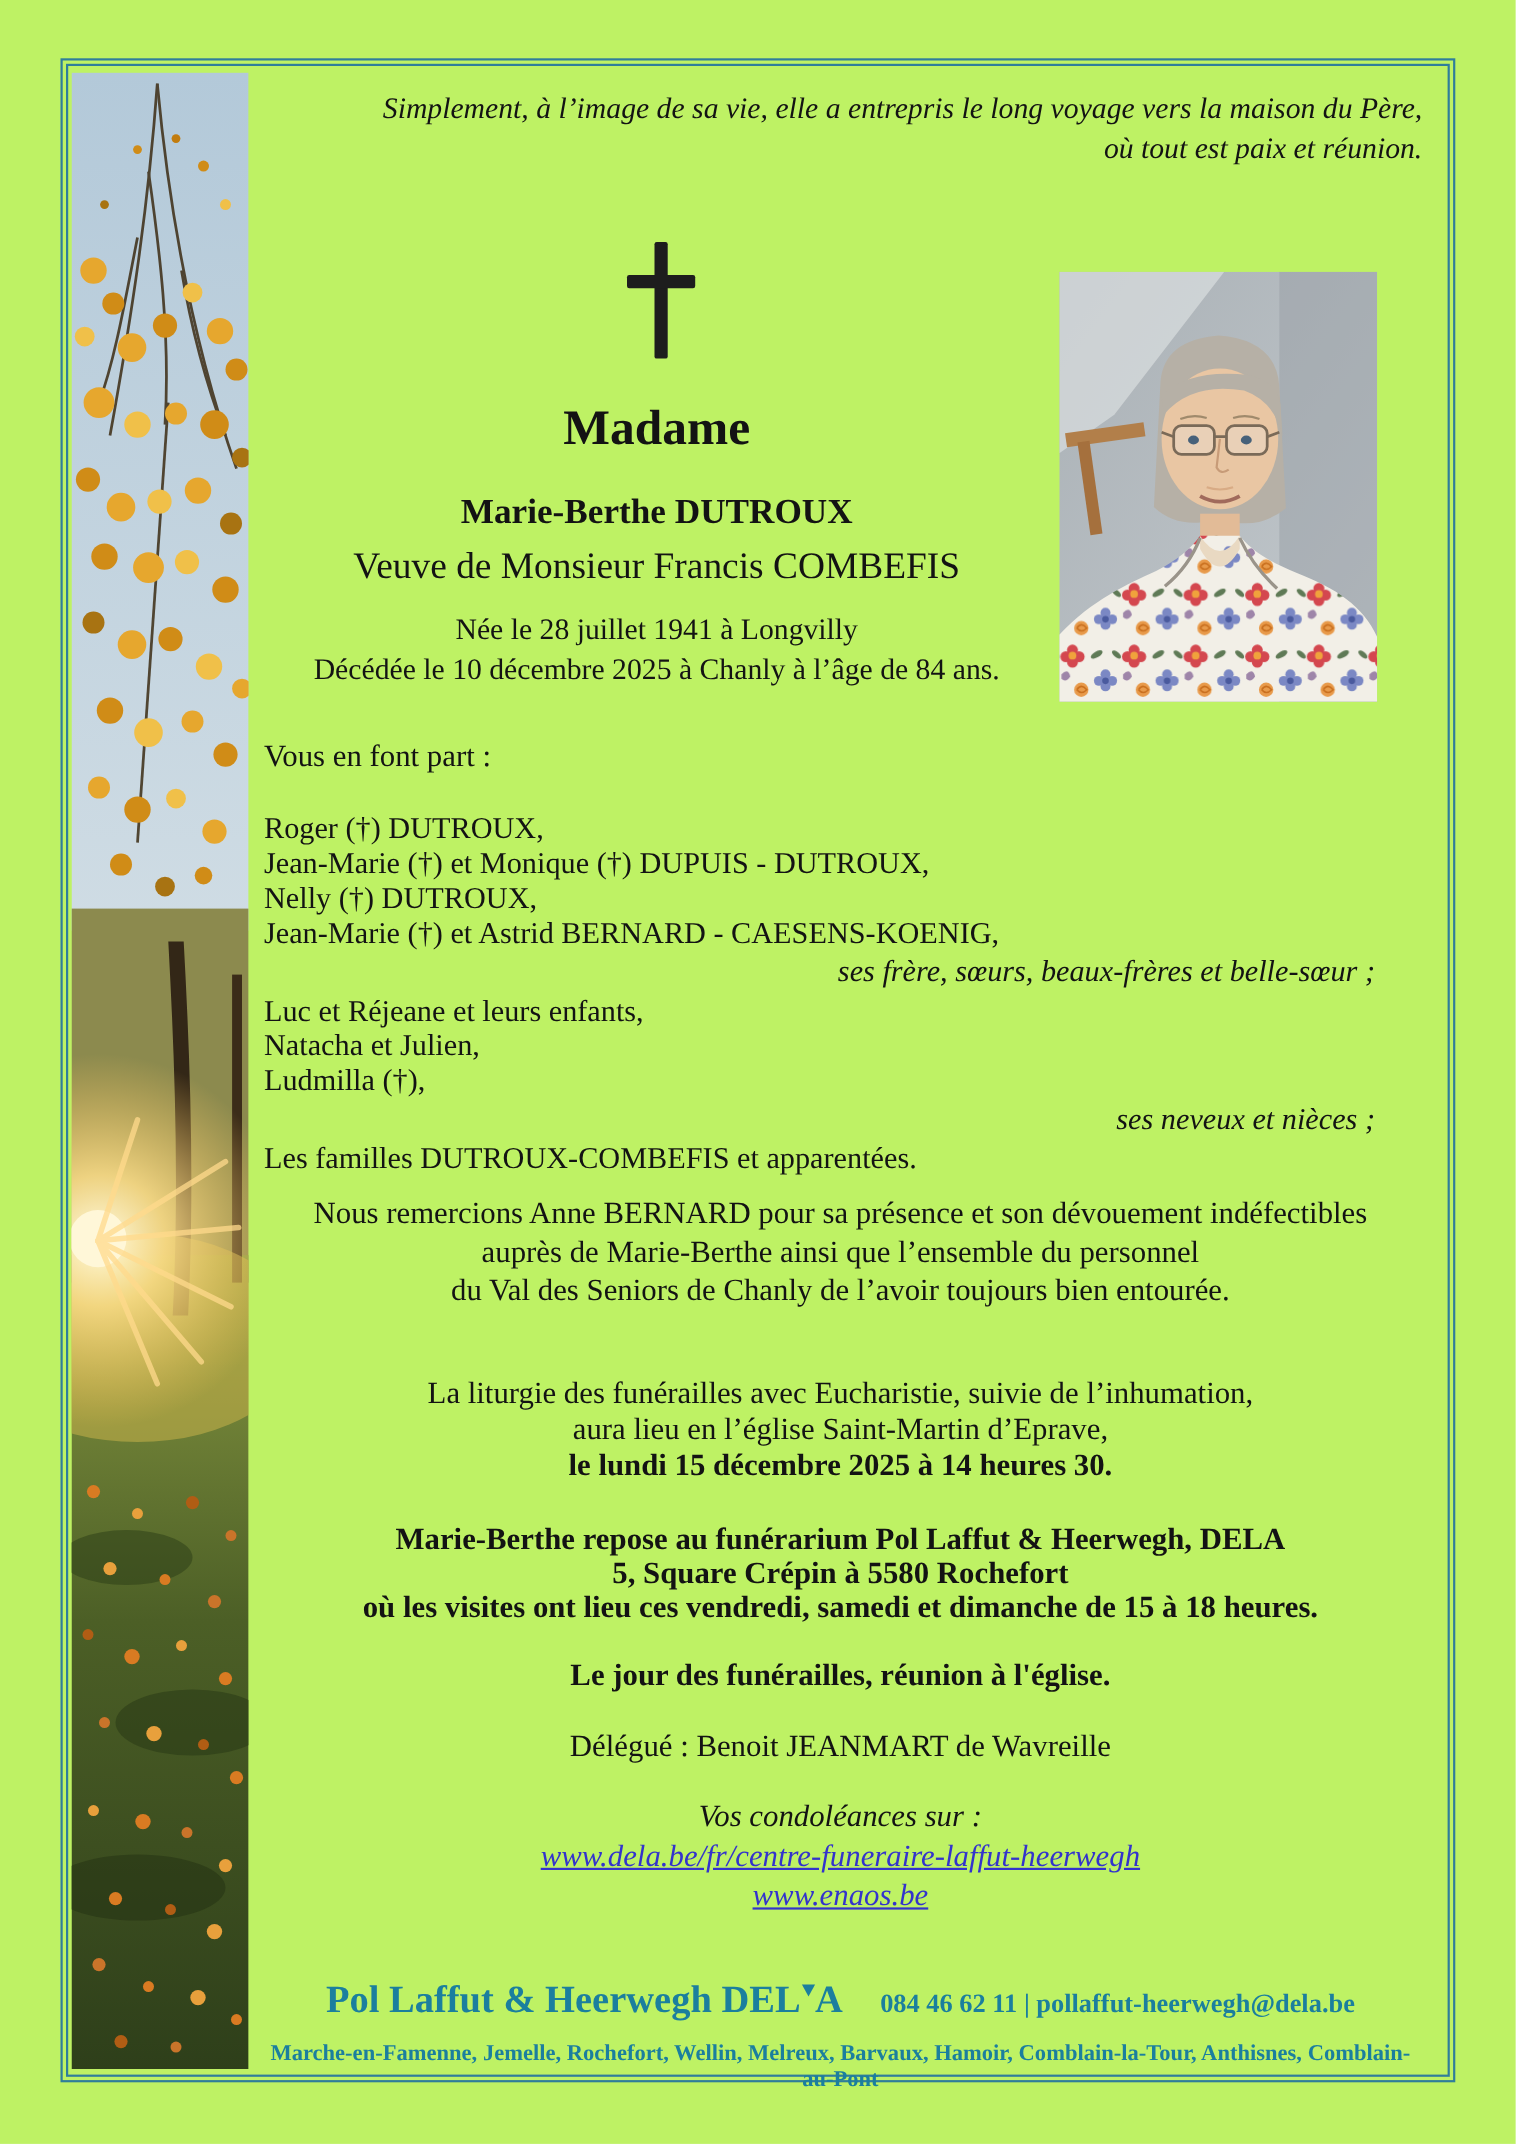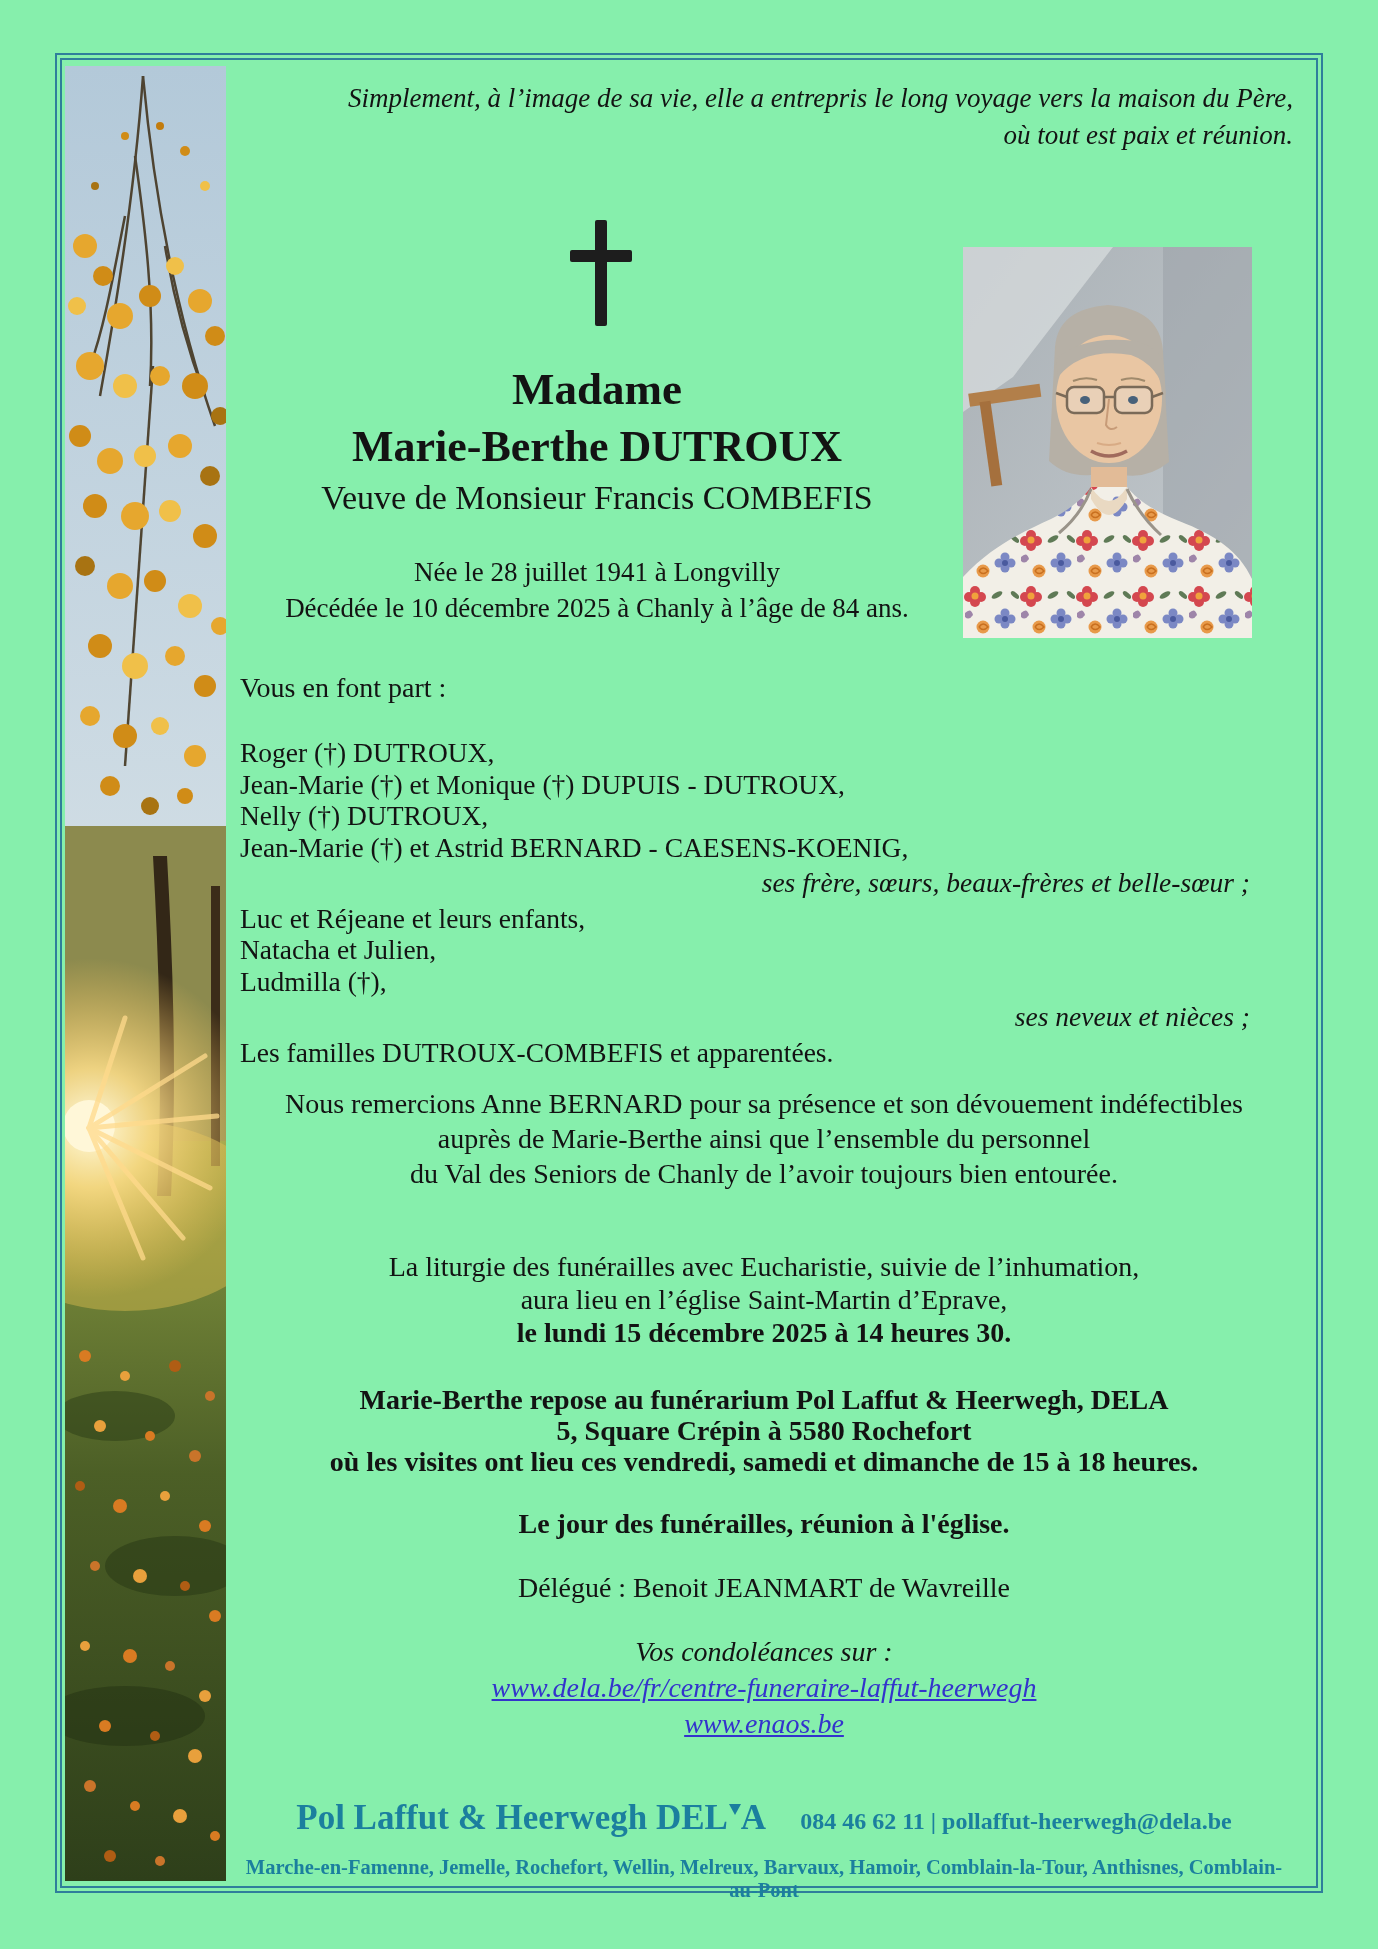--- a/index.html
+++ b/index.html
@@ -1,17 +1,17 @@
 <!DOCTYPE html>
 <html><head>
 <meta charset="utf-8">
 <style>
   html,body { margin:0; padding:0; background:#ffffff; }
   .page {
-    position:relative; width:1378px; height:1949px; background:#86efac;
+    position:relative; width:1378px; height:1949px; background:#bef264;
     font-family:"Liberation Serif", serif; color:#131313; overflow:hidden;
   }
   
   .frame-outer {
     position:absolute; left:55px; top:53px; width:1268px; height:1840px;
     border:2px solid #2f7e9b; box-sizing:border-box; padding:3px;
   }
   .frame-inner { width:100%; height:100%; border:2px solid #2f7e9b; box-sizing:border-box; }
 
   .photo-strip { position:absolute; left:65px; top:66px; width:161px; height:1815px; }
@@ -24,21 +24,21 @@
     position:absolute; left:240px; top:80px; width:1053px;
     text-align:right; font-style:italic; font-size:27px; line-height:37px;
   }
 
   .cross { position:absolute; left:570px; top:220px; width:62px; height:106px; }
   .cross .v { position:absolute; left:25px; top:0; width:12px; height:106px; background:#1d1d1d; border-radius:2px; }
   .cross .h { position:absolute; left:0; top:30px; width:62px; height:12px; background:#1d1d1d; border-radius:2px; }
 
   .headline { position:absolute; left:235px; top:360px; width:724px; text-align:center; }
   .headline .madame { font-size:45px; font-weight:bold; line-height:58px; }
-  .headline .name   { font-size:44px; font-weight:bold; line-height:58px; }
+  .headline .name   { font-size:32px; font-weight:bold; line-height:58px;margin-top:17px; }
   .headline .widow  { font-size:34px; line-height:44px; }
 
   .dates { position:absolute; left:235px; top:554px; width:724px; text-align:center; font-size:27px; line-height:36px; }
 
   .intro { position:absolute; left:240px; top:672px; font-size:28px; }
 
   .family { position:absolute; left:240px; top:737px; width:1010px; font-size:27.5px; line-height:31.5px; }
   .family .caption { text-align:right; font-style:italic; margin:4px 0 4px 0; }
   .family .families-line { margin-top:2px; }
 

